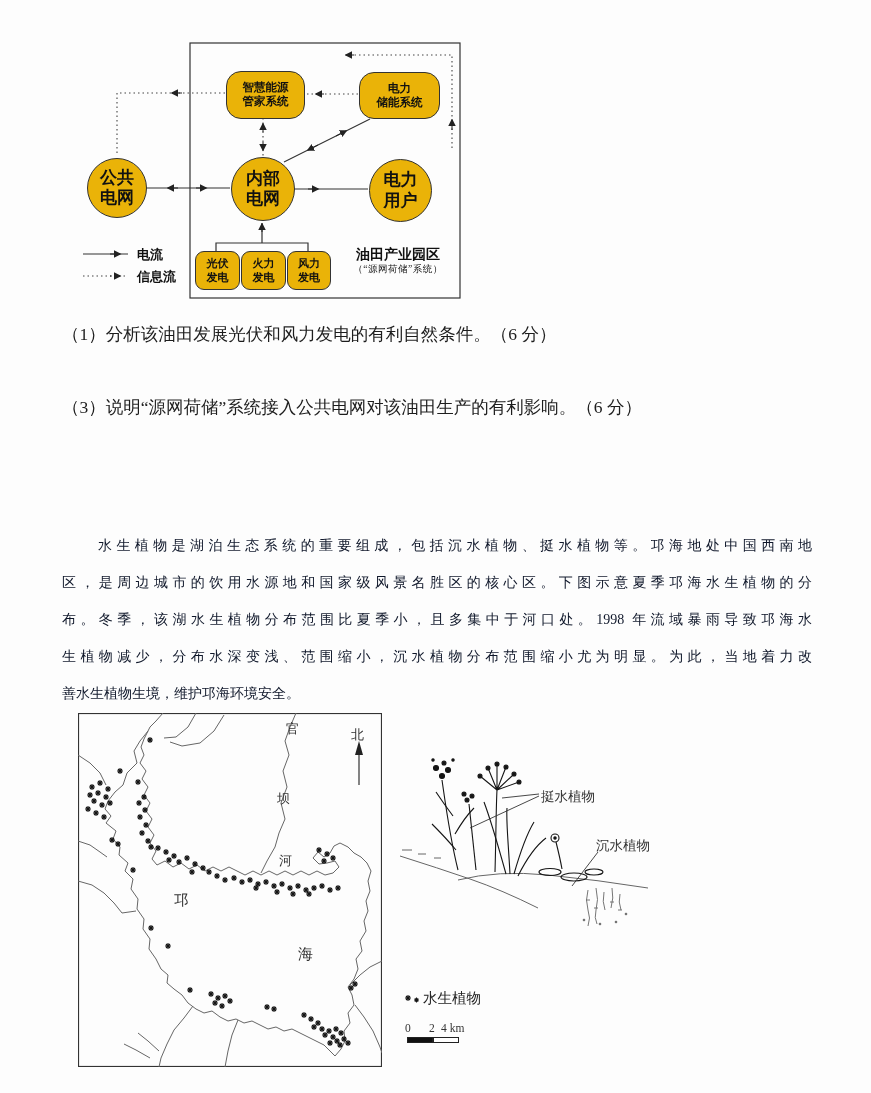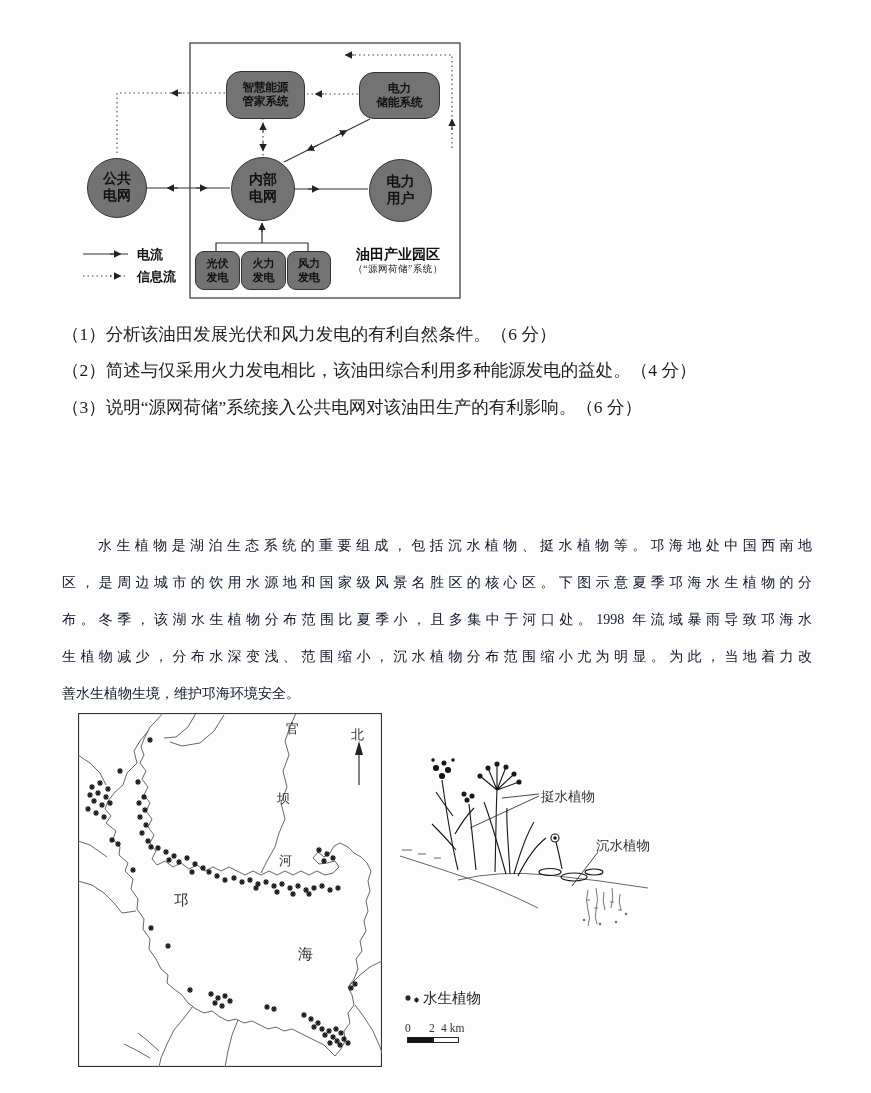--- a/index.html
+++ b/index.html
@@ -1,22 +1,22 @@
 <!DOCTYPE html>
 <html><head>
 <meta charset="utf-8">
 <style>
   html,body{margin:0;padding:0;background:#e8e8e8;}
   #page{position:relative;width:871px;height:1093px;background:#fdfdfd;overflow:hidden;
         font-family:"Liberation Serif","DejaVu Serif",serif;color:#222;}
   svg{position:absolute;left:0;top:0;}
   .node{position:absolute;display:flex;align-items:center;justify-content:center;
-        text-align:center;background:#737373;border:1.4px solid #333;
+        text-align:center;background:#eab308;border:1.4px solid #333;
         font-weight:bold;white-space:pre-line;line-height:1.2;color:#111;z-index:2;}
-  .circle{border-radius:50%;font-size:14px;}
+  .circle{border-radius:50%;font-size:17px;}
   .rrect{border-radius:15px;font-size:11.5px;}
   .genbox{border-radius:9px;font-size:11px;}
   .lbl{position:absolute;color:#111;}
   .park-title{font-weight:bold;font-size:14px;text-align:center;}
   .park-sub{font-size:9.5px;text-align:center;letter-spacing:.5px;}
   .legend-lbl{font-size:13px;font-weight:600;}
   .qline{position:absolute;left:62px;width:752px;font-size:17.5px;color:#1d1d1d;}
   .para{position:absolute;left:62px;width:750px;font-size:14px;line-height:37px;color:#0f172a;}
   .para .ln{height:37px;overflow:hidden;}
   .para .fill{text-align:justify;text-align-last:justify;}
@@ -100,21 +100,20 @@
 发电</div>
   <div class="node genbox" style="left:287px;top:251px;width:42px;height:37px;">风力
 发电</div>
 
   <div class="lbl park-title" style="left:348px;top:246px;width:100px;">油田产业园区</div>
   <div class="lbl park-sub" style="left:342px;top:263px;width:112px;">（“源网荷储”系统）</div>
   <div class="lbl legend-lbl" style="left:137px;top:246px;">电流</div>
   <div class="lbl legend-lbl" style="left:137px;top:268px;">信息流</div>
 
   <div class="qline" style="top:322px;">（1）分析该油田发展光伏和风力发电的有利自然条件。（6 分）</div>
-  <div class="qline" style="top:358px;">（2）简述与仅采用火力发电相比，该油田综合利用多种能源发电的益处。（4 分）</div>
   <div class="qline" style="top:395px;">（3）说明“源网荷储”系统接入公共电网对该油田生产的有利影响。（6 分）</div>
 
 
   <div class="para" style="top:527px;">
     <div class="ln fill indent">水生植物是湖泊生态系统的重要组成，包括沉水植物、挺水植物等。邛海地处中国西南地</div>
     <div class="ln fill">区，是周边城市的饮用水源地和国家级风景名胜区的核心区。下图示意夏季邛海水生植物的分</div>
     <div class="ln fill">布。冬季，该湖水生植物分布范围比夏季小，且多集中于河口处。1998 年流域暴雨导致邛海水</div>
     <div class="ln fill">生植物减少，分布水深变浅、范围缩小，沉水植物分布范围缩小尤为明显。为此，当地着力改</div>
     <div class="ln">善水生植物生境，维护邛海环境安全。</div>
   </div>

